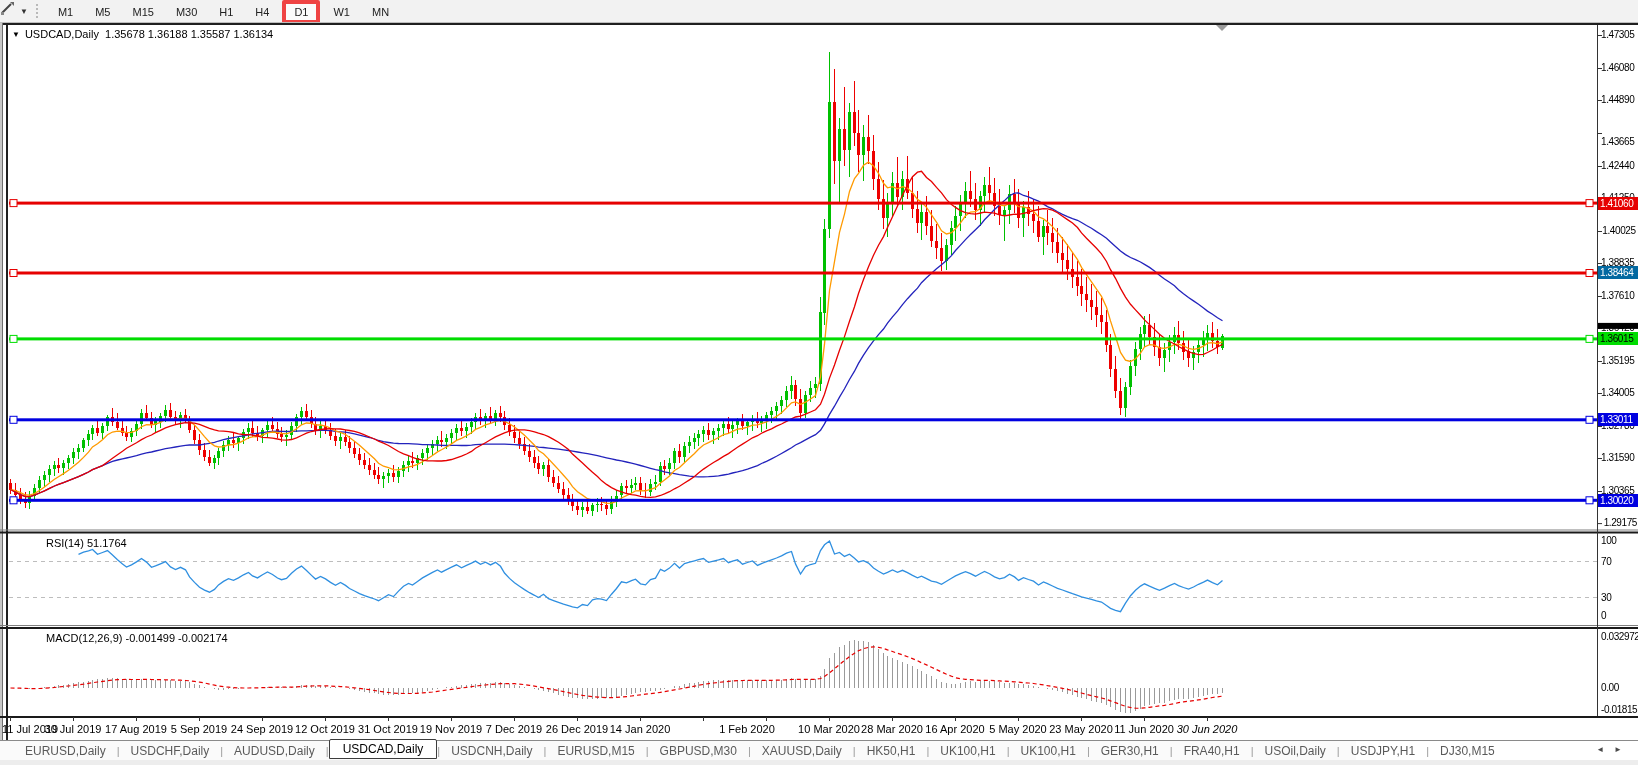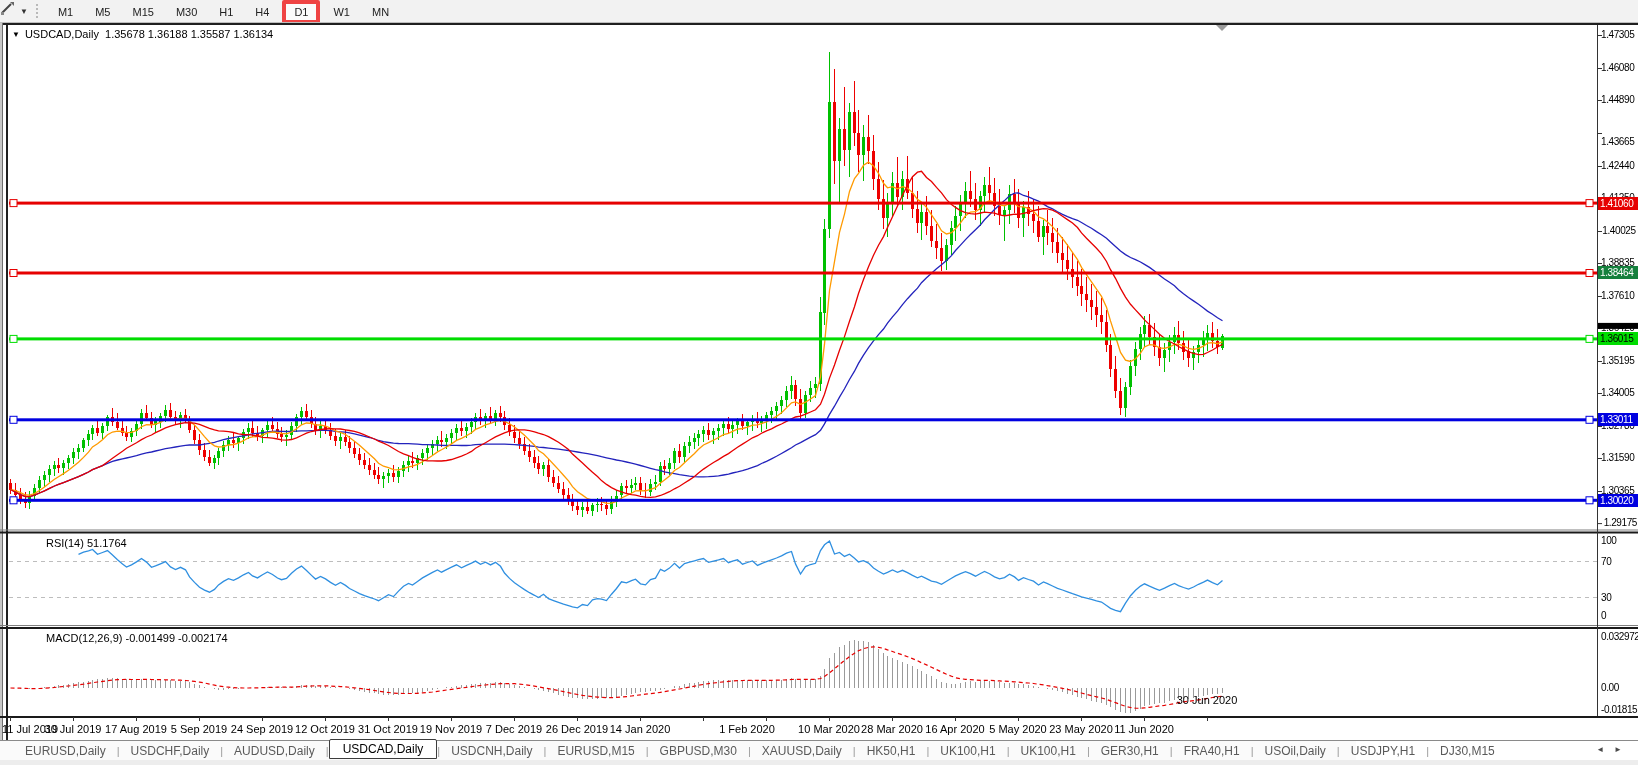--- a/index.html
+++ b/index.html
@@ -153,21 +153,21 @@
       <div class="axlbl" style="top: 485px;">1.30365</div>
       <div class="axlbl" style="top: 517px; text-align: right;">1.29175</div>
       <div class="axlbl" style="top: 535px;">100</div>
       <div class="axlbl" style="top: 556px;">70</div>
       <div class="axlbl" style="top: 592px;">30</div>
       <div class="axlbl" style="top: 610px;">0</div>
       <div class="axlbl" style="top: 631px;">0.032972</div>
       <div class="axlbl" style="top: 682px;">0.00</div>
       <div class="axlbl" style="top: 704px;">-0.01815</div>
       <div class="pricebox" style="top: 197px; background: rgb(230, 0, 0); color: rgb(255, 255, 255);">1.41060</div>
-      <div class="pricebox" style="top: 266px; background: #15803d; color: rgb(255, 255, 255);">1.38464</div>
+      <div class="pricebox" style="top: 266px; background: #0369a1; color: rgb(255, 255, 255);">1.38464</div>
       <div class="pricebox" style="top: 332px; background: rgb(0, 221, 0); color: rgb(0, 0, 0);">1.36015</div>
       <div class="pricebox" style="top: 413px; background: rgb(0, 0, 224); color: rgb(255, 255, 255);">1.33011</div>
       <div class="pricebox" style="top: 494px; background: rgb(0, 0, 224); color: rgb(255, 255, 255);">1.30020</div>
       <div class="datelbl" style="left: 2px; top: 723px; text-align: left;">11 Jul 2019</div>
       <div class="datelbl" style="left: 38px; top: 723px;">30 Jul 2019</div>
       <div class="datelbl" style="left: 101px; top: 723px;">17 Aug 2019</div>
       <div class="datelbl" style="left: 164px; top: 723px;">5 Sep 2019</div>
       <div class="datelbl" style="left: 227px; top: 723px;">24 Sep 2019</div>
       <div class="datelbl" style="left: 290px; top: 723px;">12 Oct 2019</div>
       <div class="datelbl" style="left: 353px; top: 723px;">31 Oct 2019</div>
@@ -176,21 +176,21 @@
       <div class="datelbl" style="left: 542px; top: 723px;">26 Dec 2019</div>
       <div class="datelbl" style="left: 605px; top: 723px;">14 Jan 2020</div>
       <div class="datelbl" style="left: 668px; top: 723px; margin-left: 44px;">1 Feb 2020</div>
       <div class="datelbl" style="left: 731px; top: 723px; margin-top: 28px;">20 Feb 2020</div>
       <div class="datelbl" style="left: 794px; top: 723px;">10 Mar 2020</div>
       <div class="datelbl" style="left: 857px; top: 723px;">28 Mar 2020</div>
       <div class="datelbl" style="left: 920px; top: 723px;">16 Apr 2020</div>
       <div class="datelbl" style="left: 983px; top: 723px;">5 May 2020</div>
       <div class="datelbl" style="left: 1046px; top: 723px;">23 May 2020</div>
       <div class="datelbl" style="left: 1109px; top: 723px;">11 Jun 2020</div>
-      <div class="datelbl" style="left: 1172px; top: 694px;">30 Jun 2020</div>
+      <div class="datelbl" style="left: 1172px; top: 723px; font-style: italic;">30 Jun 2020</div>
     </div>
 
   <div id="tab-divider"></div>
   <div id="tabbar">
       <span class="tab">EURUSD,Daily</span>
       <span class="tabsep">|</span>
       <span class="tab">USDCHF,Daily</span>
       <span class="tabsep">|</span>
       <span class="tab">AUDUSD,Daily</span>
       <span class="tabsep">|</span>

